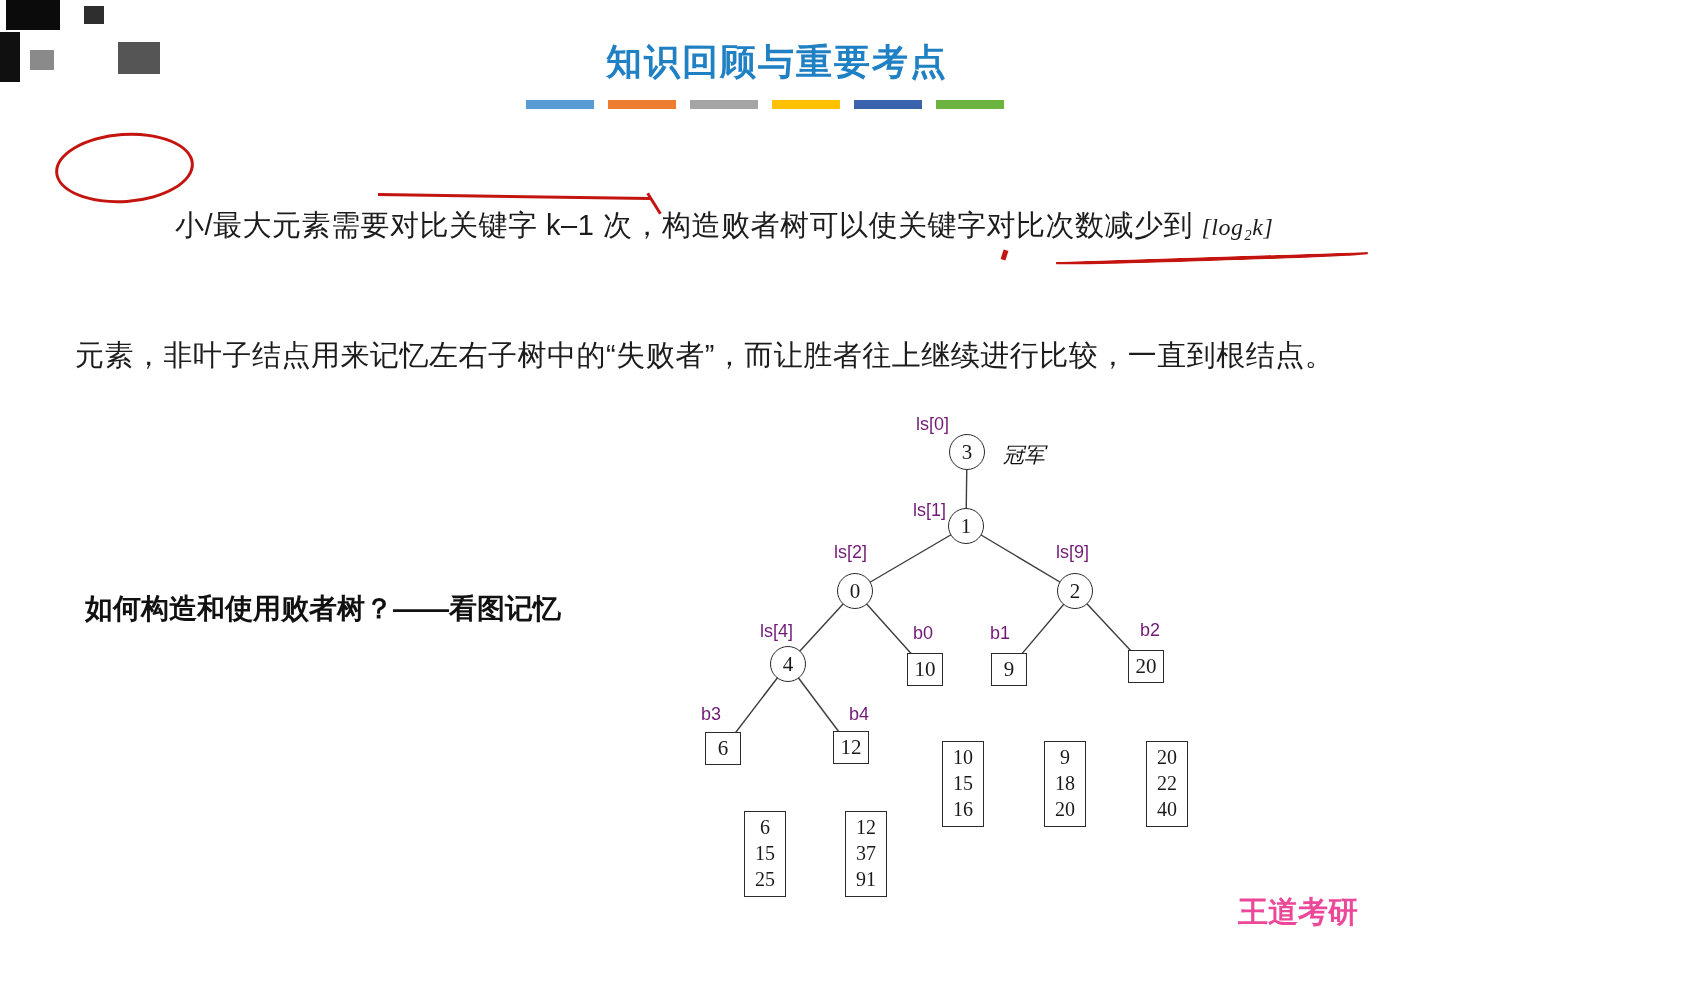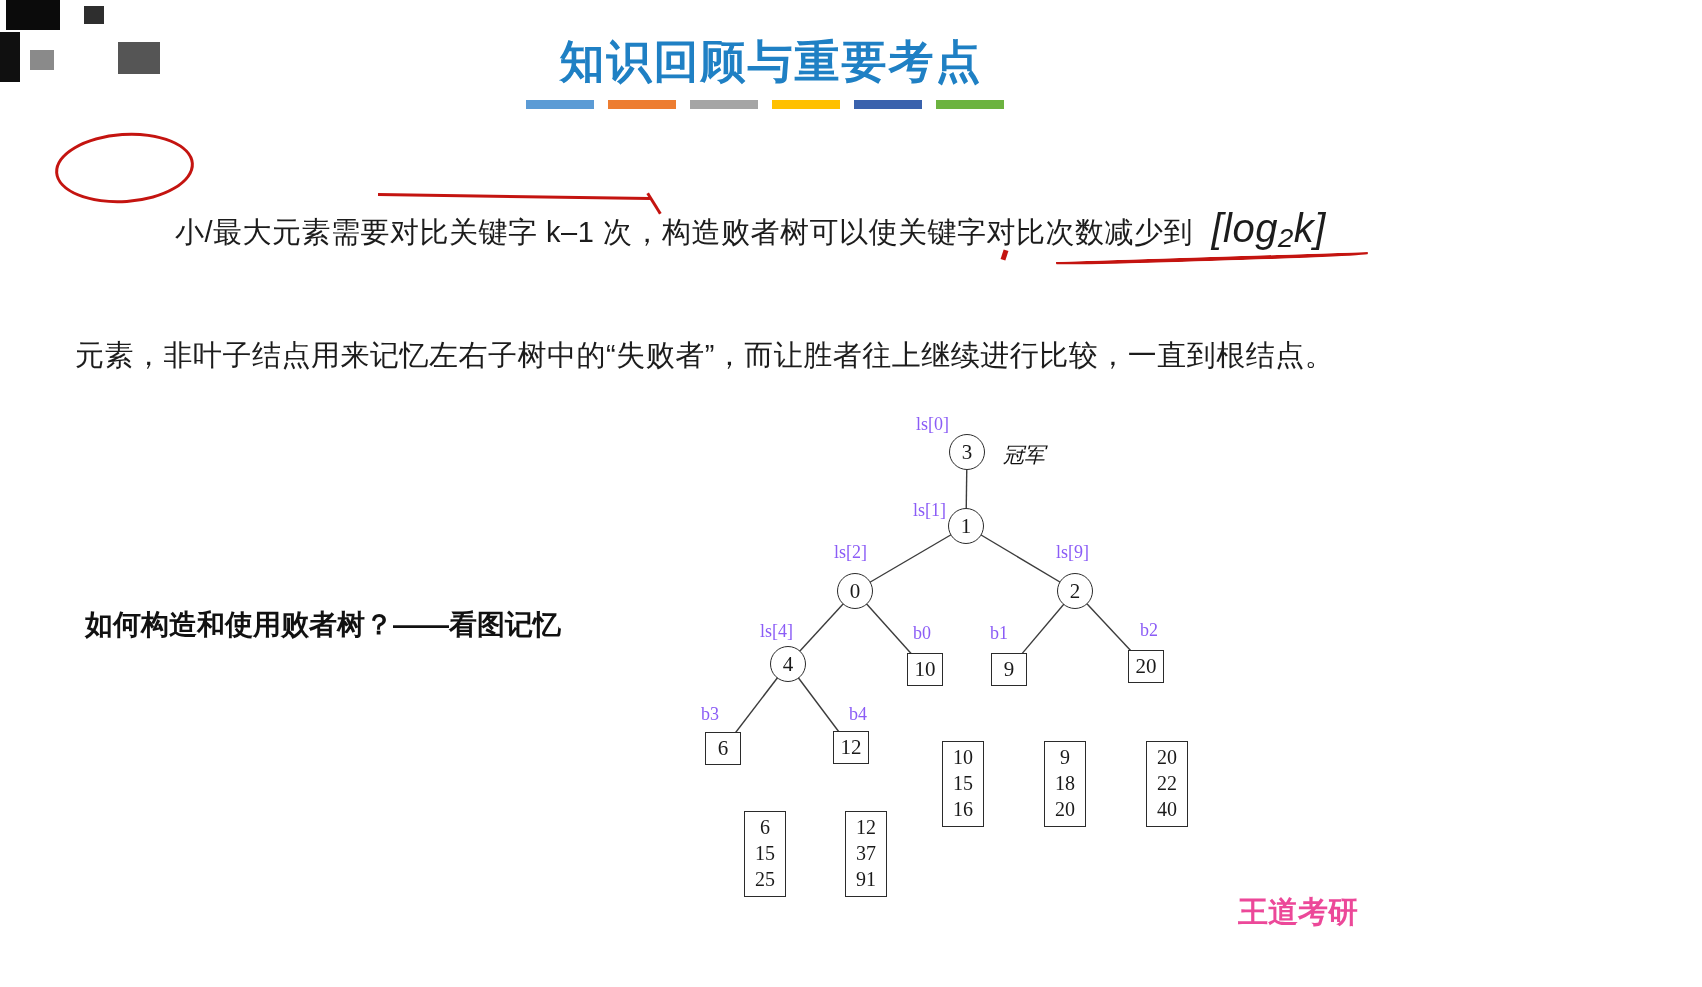--- a/index.html
+++ b/index.html
@@ -11,23 +11,23 @@
     overflow: hidden;
     font-family: "Liberation Sans", sans-serif;
     color: #1a1a1a;
   }
   .blk { position: absolute; }
 
   .title {
     position: absolute;
     left: 0; top: 26px;
     width: 1530px;
-    margin: 6px;
+    margin: 12px;
     text-align: center;
-    font-size: 45px;
+    font-size: 36px;
     font-weight: bold;
     color: #1f80c4;
     letter-spacing: 2px;
   }
   .divider {
     position: absolute;
     left: 526px; top: 100px;
     display: flex;
     gap: 14px;
   }
@@ -35,24 +35,23 @@
 
   .para {
     position: absolute;
     margin: 0;
     font-size: 29px;
     color: #1c1c1c;
     white-space: nowrap;
     letter-spacing: 0.5px;
   }
   .math {
-    font-family: Liberation Sans, sans-serif;
+    font-family: Liberation Serif, serif;
     font-style: italic;
-    font-size: 40px;
-    margin-left: 10px;
+    font-size: 24px;
   }
   .question {
     position: absolute;
     margin: 0;
     font-size: 28px;
     font-weight: bold;
     color: #111;
     white-space: nowrap;
   }
 
@@ -85,23 +84,23 @@
     background: #ffffff;
     display: flex; align-items: center; justify-content: center;
     font-family: "Liberation Serif", serif;
     font-size: 21px;
     box-sizing: border-box;
   }
   .cnode { border-radius: 50%; }
   .snode { height: 33px; }
   .tag {
     position: absolute;
-    font-family: Liberation Serif, serif;
+    font-family: Liberation Sans, sans-serif;
     font-size: 18px;
-    color: #8b5cf6;
+    color: #701a75;
     white-space: nowrap;
   }
   .champion {
     position: absolute;
     left: 1003px; top: 441px;
     font-size: 21px;
     color: #111;
     font-style: italic;
   }
   .colbox {
@@ -145,21 +144,21 @@
     <span class="bar" style="background: rgb(165, 165, 165);"></span>
     <span class="bar" style="background: rgb(255, 192, 0);"></span>
     <span class="bar" style="background: rgb(58, 98, 173);"></span>
     <span class="bar" style="background: rgb(108, 179, 63);"></span>
   </div>
 
   <p class="para" style="left:175px;top:206px"><span>小/最大元素需要对比关键字 k–1 次，构造败者树可以使关键字对比次数减少到 </span><span class="math">[log₂k]</span></p>
 
   <p class="para" style="left:75px;top:336px">元素，非叶子结点用来记忆左右子树中的“失败者”，而让胜者往上继续进行比较，一直到根结点。</p>
 
-  <p class="question" style="left:85px;top:606px">如何构造和使用败者树？——看图记忆</p>
+  <p class="question" style="left:85px;top:590px">如何构造和使用败者树？——看图记忆</p>
 
   <div class="red-ellipse"></div>
   <div class="red-line red-line-1"></div>
   <div class="red-line red-line-1b"></div>
   <div class="red-line red-line-2"></div>
   <div class="red-dot"></div>
 
   <svg class="edges" width="1702" height="987" viewBox="0 0 1702 987">
     <line x1="967" y1="452" x2="966" y2="526"></line>
     <line x1="966" y1="526" x2="855" y2="591"></line>

